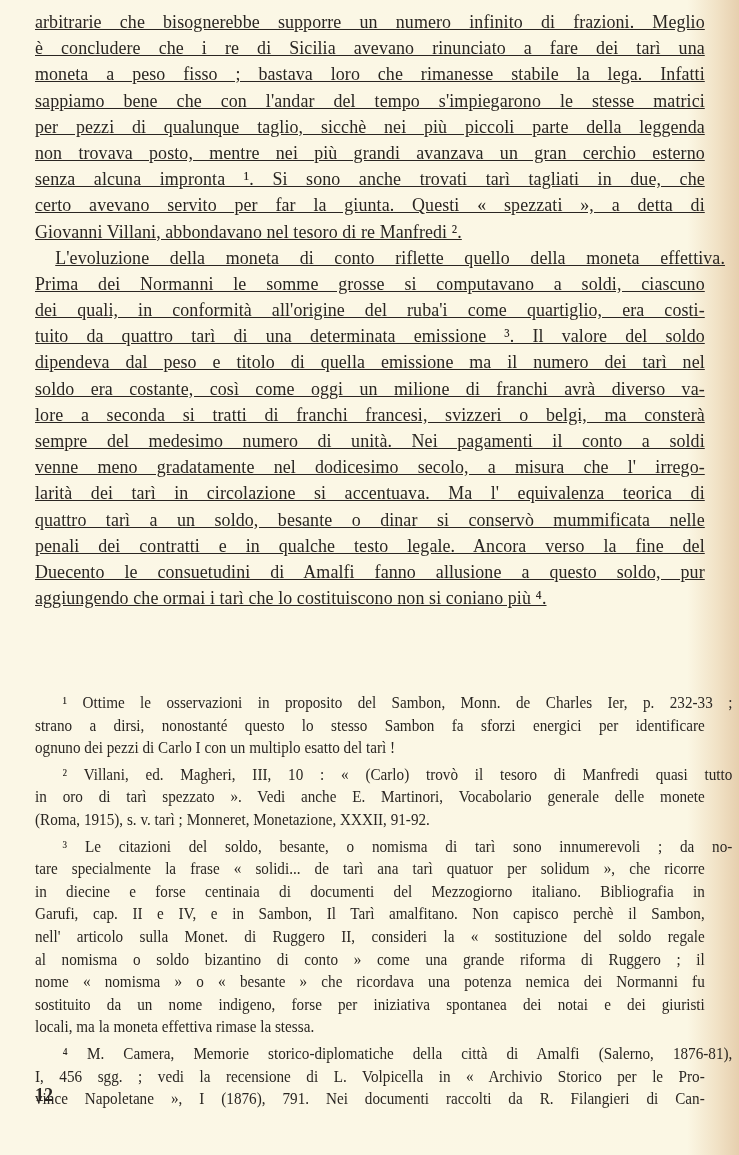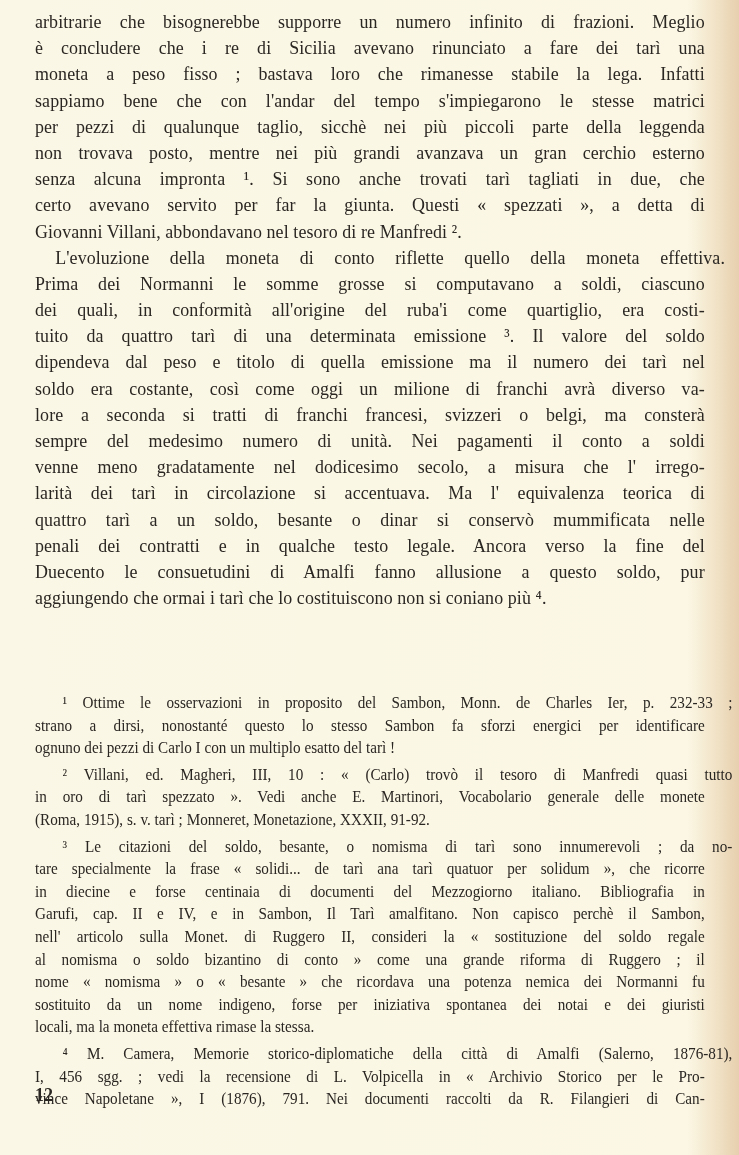--- a/index.html
+++ b/index.html
@@ -4,21 +4,21 @@
 <style>
   html, body { margin:0; padding:0; }
   body {
     width:739px; height:1155px; overflow:hidden;
     background: linear-gradient(to right, #fbf7e6 0%, #fbf7e4 93%, #f1e2c6 97%, #e6cfae 100%);
     font-family: "Liberation Serif", "DejaVu Serif", serif;
     color:#2a2622;
     position:relative;
   }
   .page { position:absolute; left:35px; top:0; width:670px; }
-  .body-text { position:absolute; top:9px; left:0; width:670px; }
+  .body-text { position:absolute; top:9px; left:0; width:670px;text-decoration:underline; }
   .line {
     font-size:19.5px; line-height:26.2px; height:26.2px;
     text-align:justify; text-align-last:justify; white-space:nowrap;
     letter-spacing:0.1px;
     transform: scaleX(0.92); transform-origin:left;
     width:728px;
   }
   .line.last { text-align-last:left; }
   .indent { padding-left:22px; }
   .notes { position:absolute; top:692px; left:0; width:670px; }

